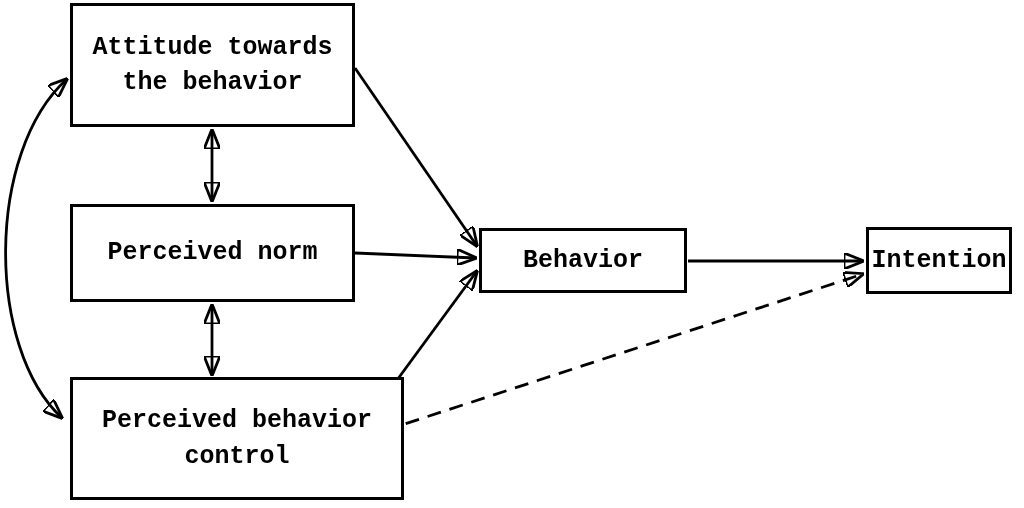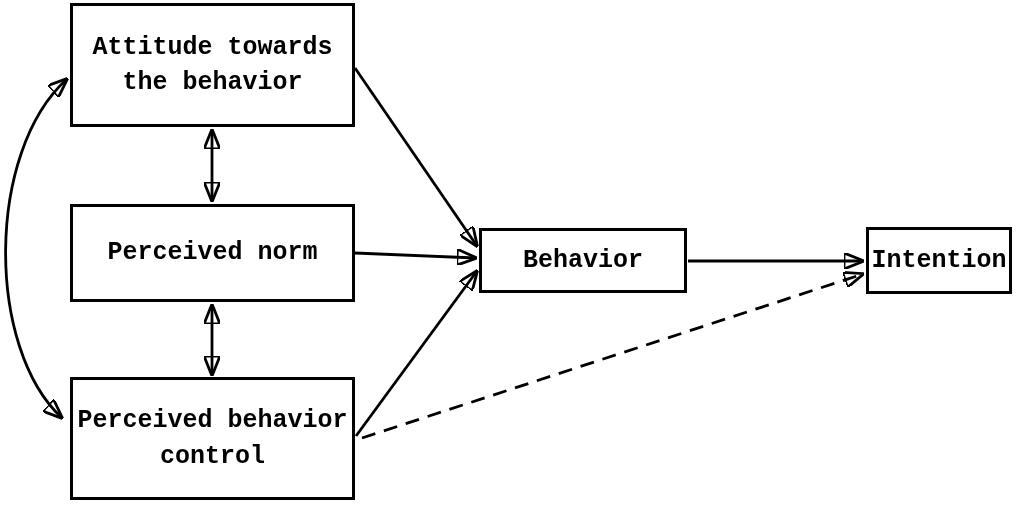--- a/index.html
+++ b/index.html
@@ -26,21 +26,21 @@
     text-align: center;
     font-size: 25px;
     font-weight: 600;
     line-height: 1.42;
     color: #000000;
     z-index: 2;
     padding: 0 2px;
   }
   #node-attitude   { left: 70px;  top: 3px;   width: 285px; height: 124px; }
   #node-subjective { left: 70px;  top: 204px; width: 285px; height: 98px;  }
-  #node-perceived  { left: 70px;  top: 377px; width: 285px; height: 123px; }
+  #node-perceived  { left: 70px;  top: 377px; width: 334px; height: 123px; }
   #node-intention  { left: 479px; top: 228px; width: 208px; height: 65px;  }
   #node-behavior   { left: 866px; top: 227px; width: 146px; height: 67px;  }
   #edges-layer {
     position: absolute;
     left: 0;
     top: 0;
     z-index: 1;
   }
   #edges-layer path, #edges-layer line {
     stroke: #000000;

